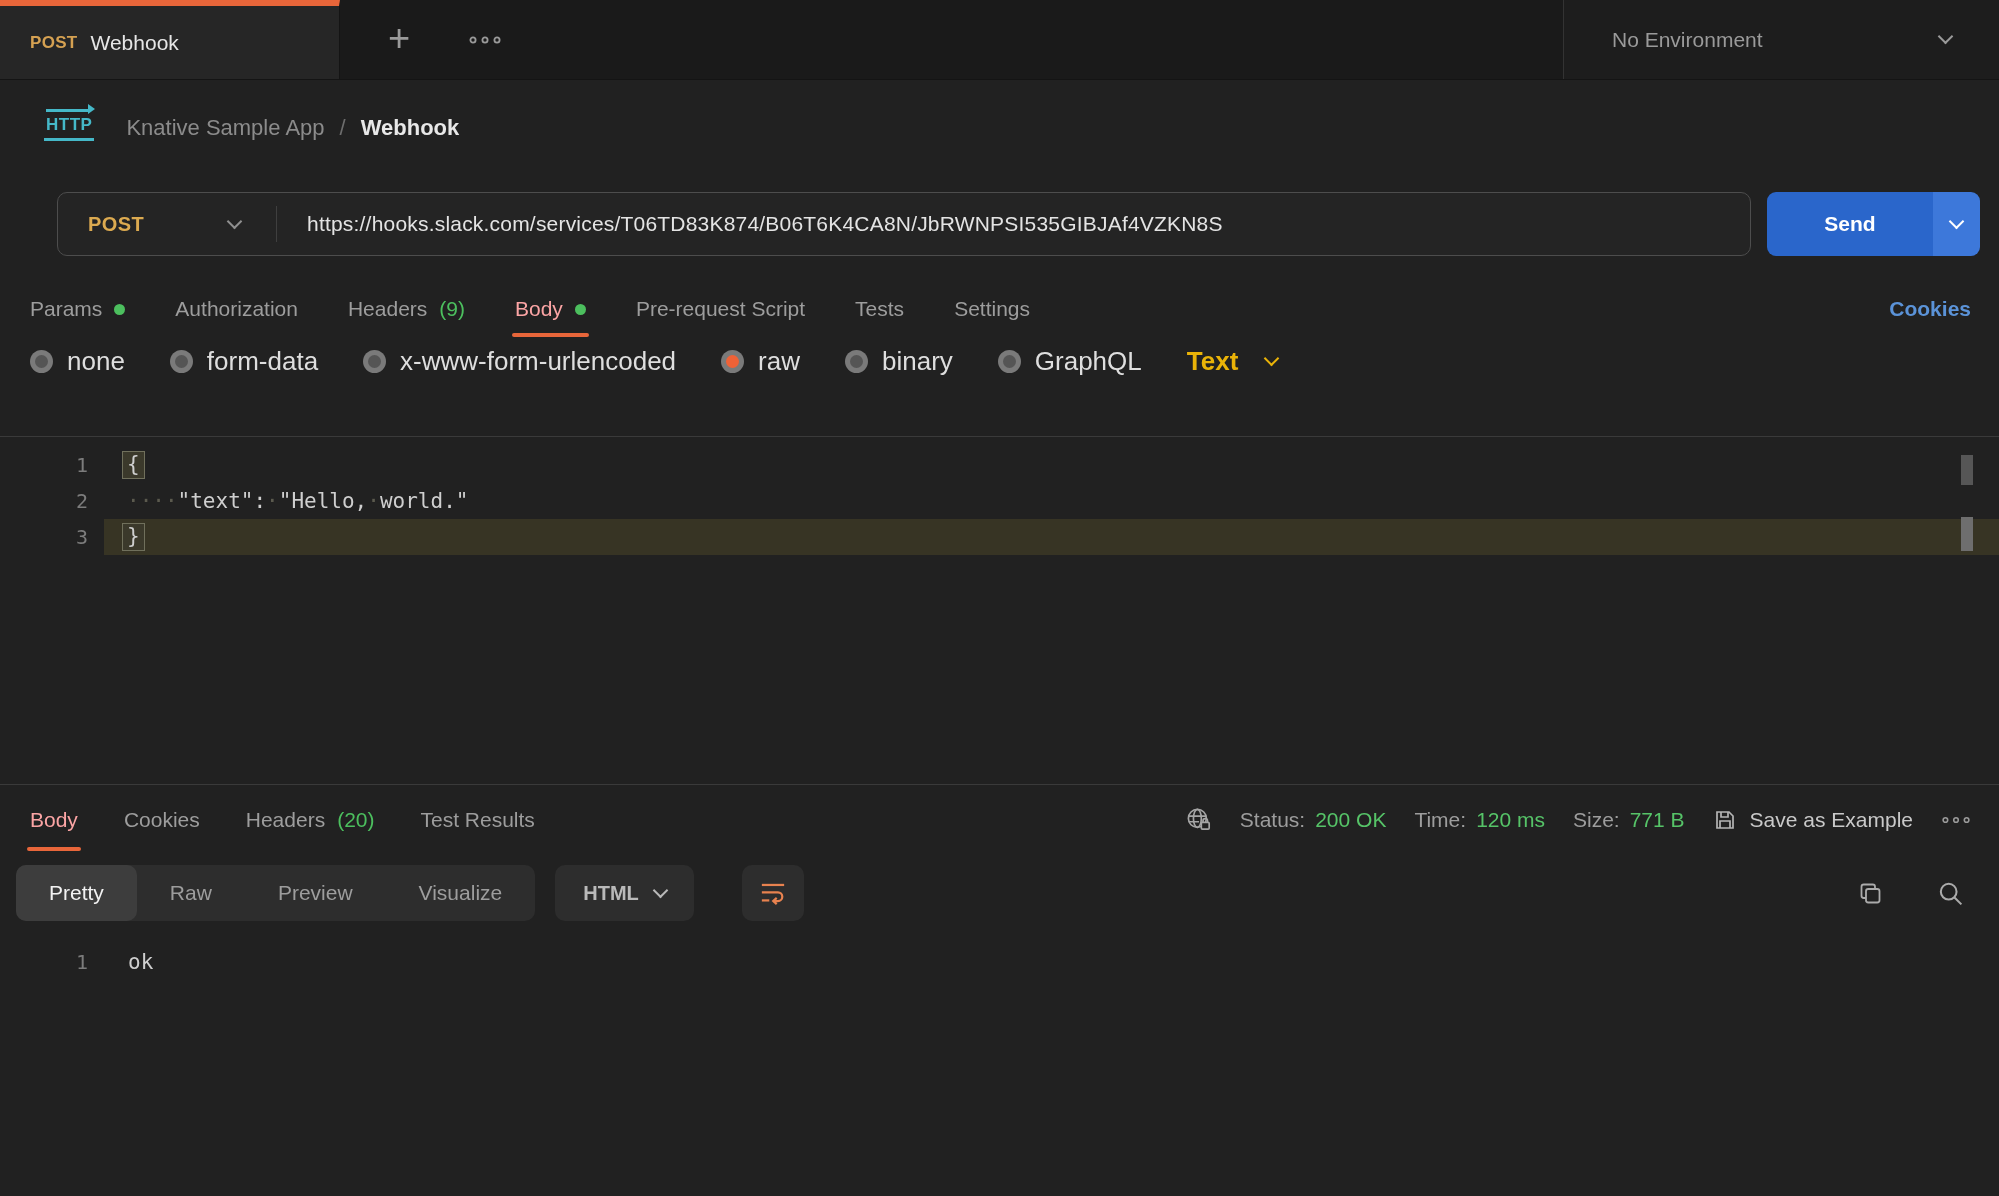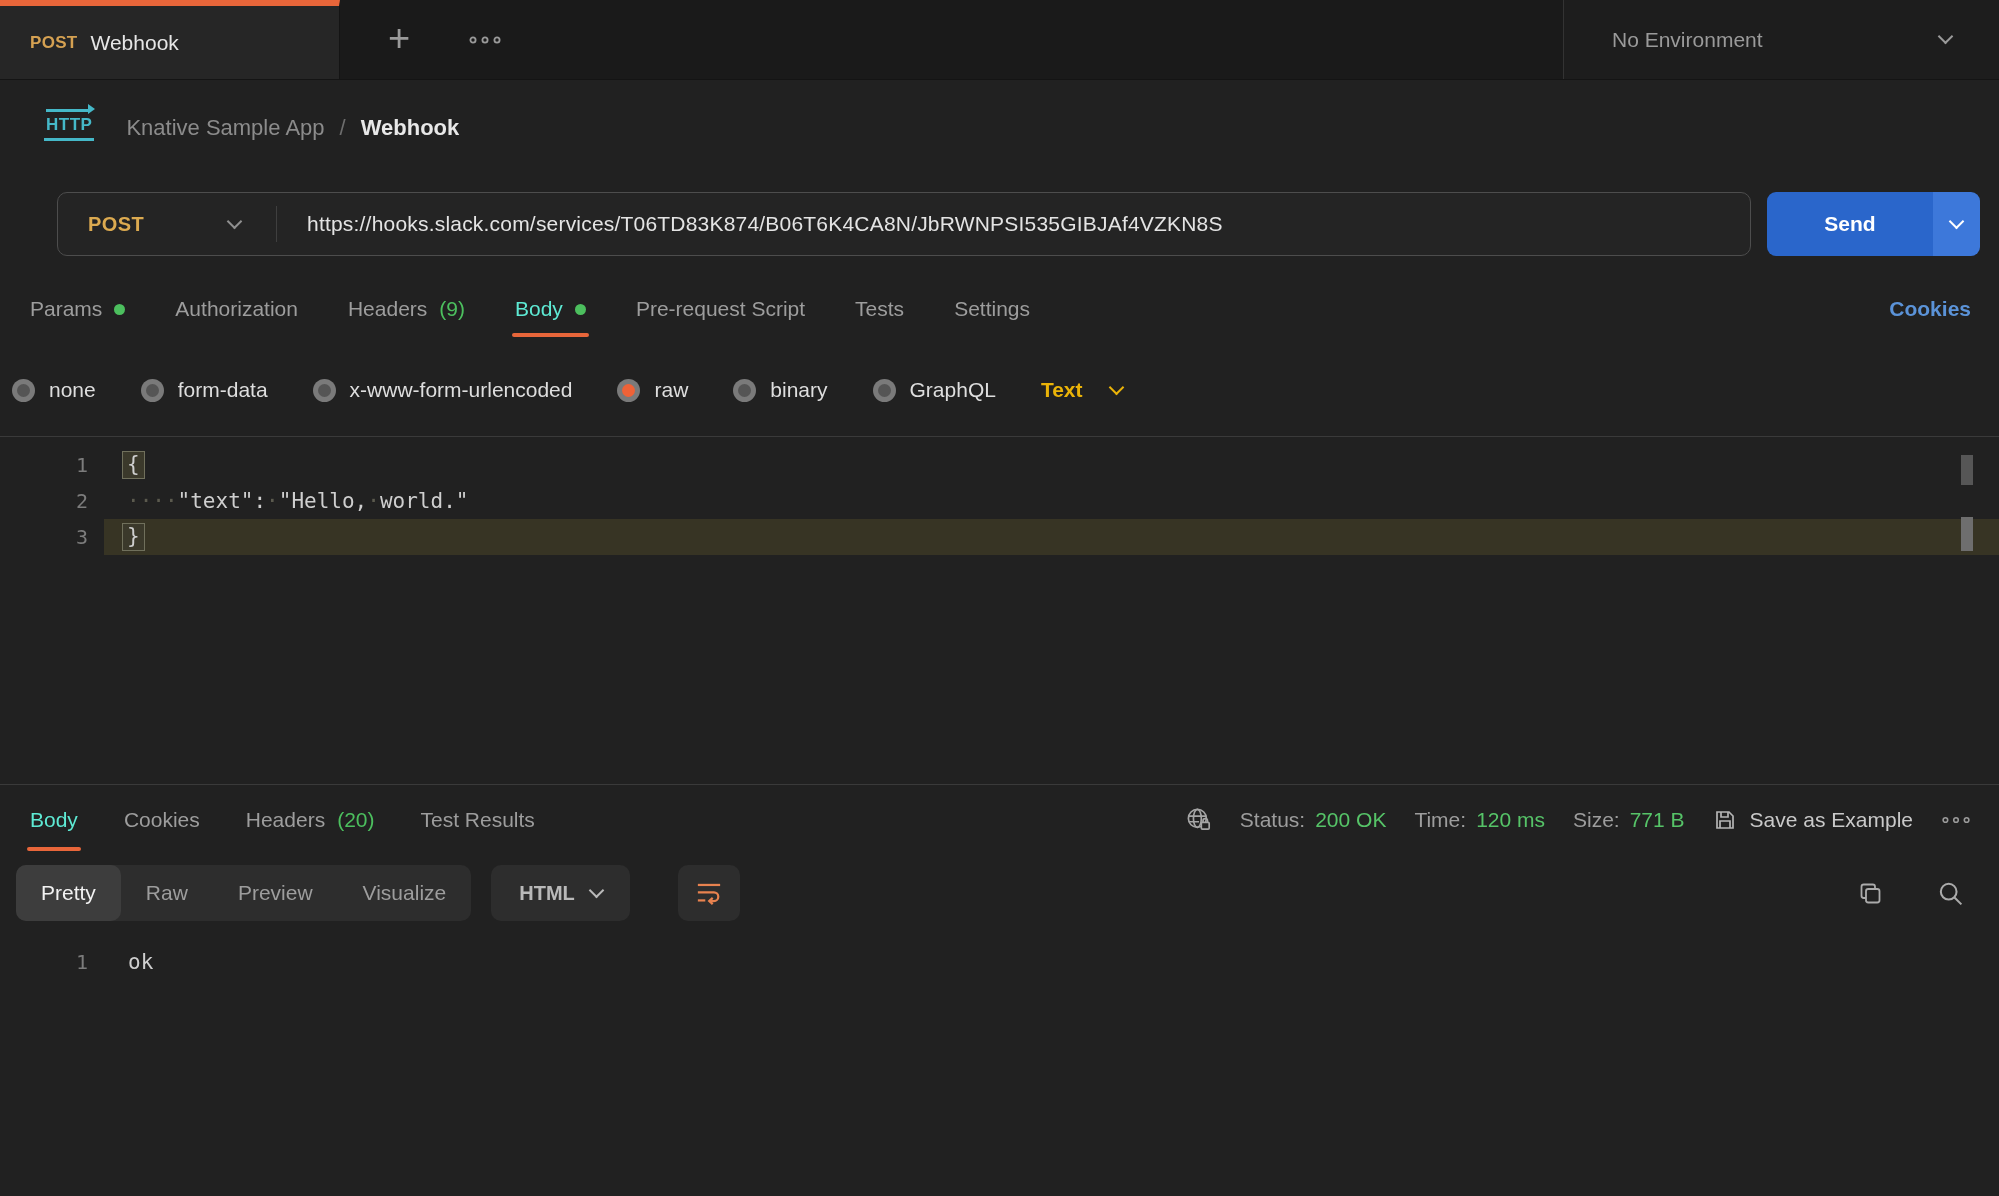--- a/index.html
+++ b/index.html
@@ -51,30 +51,30 @@
   .send-split { display:flex; flex:none; }
   .send-main { width:166px; background:#2a66cb; border-radius:9px 0 0 9px; color:#fff; font-weight:700; font-size:21px;
                display:flex; align-items:center; justify-content:center; }
   .send-chev { width:47px; background:#3d78da; border-radius:0 9px 9px 0; display:flex; align-items:center;
                justify-content:center; color:#fff; }
 
   
   .req-tabs { margin-top:22px; padding:0 28px 0 30px; display:flex; align-items:center; gap:50px; height:62px;
               font-size:21px; color:#9d9d9d; }
   .rtab { display:flex; align-items:center; gap:12px; position:relative; height:100%; }
-  .rtab.active { color:#5eead4; }
+  .rtab.active { color:#fca5a5; }
   .rtab.active::after { content:""; position:absolute; left:-3px; right:-3px; bottom:3px; height:4px;
                         border-radius:2px; background:#e8663a; }
   .tab-dot { width:11px; height:11px; border-radius:50%; background:#4cbf5e; }
   .tab-count { color:#4cbf5e; }
   .cookies-link { margin-left:auto; color:#5b93d8; font-weight:600; }
 
   
-  .body-row { padding-left:12px; display:flex; align-items:flex-end; gap:45px; height:56px; margin-top:6px;
-              font-size:21px; color:#dedede; }
+  .body-row { padding-left:30px; display:flex; align-items:flex-start; gap:45px; height:56px; margin-top:6px;
+              font-size:26px; color:#dedede; }
   .radio { display:flex; align-items:center; gap:14px; }
   .rc { width:23px; height:23px; border-radius:50%; background:#7a7a7a; position:relative; flex:none; }
   .rc::after { content:""; position:absolute; inset:5px; border-radius:50%; background:#555; }
   .radio.selected .rc::after { background:#ef6237; }
   .fmt-sel { display:flex; align-items:center; gap:28px; color:#eab308; font-weight:600; margin-left:0; }
 
   
   .editor { margin-top:34px; border-top:1px solid #3a3a3a; height:348px; position:relative; padding-top:10px;
             font-family:"DejaVu Sans Mono", monospace; font-size:21px; color:#cfcfcf; }
   .eline { height:36px; display:flex; align-items:center; }
@@ -92,21 +92,21 @@
                padding:0 28px 0 30px; font-size:21px; }
   .resp-tabs { display:flex; gap:46px; align-items:center; height:100%; color:#9d9d9d; }
   .resp-meta { margin-left:auto; display:flex; align-items:center; gap:28px; color:#9d9d9d; }
   .meta-pair { display:flex; gap:10px; }
   .meta-val { color:#56c468; }
   .save-ex { display:flex; gap:13px; align-items:center; color:#c9c9c9; }
 
   
   .resp-toolbar { height:78px; display:flex; align-items:center; padding:0 34px 0 16px; }
   .seg { display:flex; background:#2d2d2d; border-radius:10px; }
-  .seg-btn { height:56px; display:flex; align-items:center; padding:0 25px; color:#9d9d9d; font-size:21px; }
+  .seg-btn { height:56px; display:flex; align-items:center; padding:0 33px; color:#9d9d9d; font-size:21px; }
   .seg-btn.active { background:#3d3d3d; color:#f2f2f2; border-radius:10px; }
   .fmt-btn { margin-left:20px; height:56px; background:#2d2d2d; border-radius:10px; display:flex; align-items:center;
              gap:16px; padding:0 28px; color:#b9b9b9; font-size:20px; font-weight:600; }
   .wrap-btn { margin-left:48px; width:62px; height:56px; background:#2d2d2d; border-radius:10px;
               display:flex; align-items:center; justify-content:center; }
   .resp-icons { margin-left:auto; display:flex; gap:52px; align-items:center; color:#ababab; }
 
   
   .resp-body { font-family:"DejaVu Sans Mono", monospace; font-size:21px; margin-top:18px; display:flex; color:#cfcfcf; }
   .resp-body .g { width:88px; text-align:right; color:#7c7c7c; font-size:20px; }

